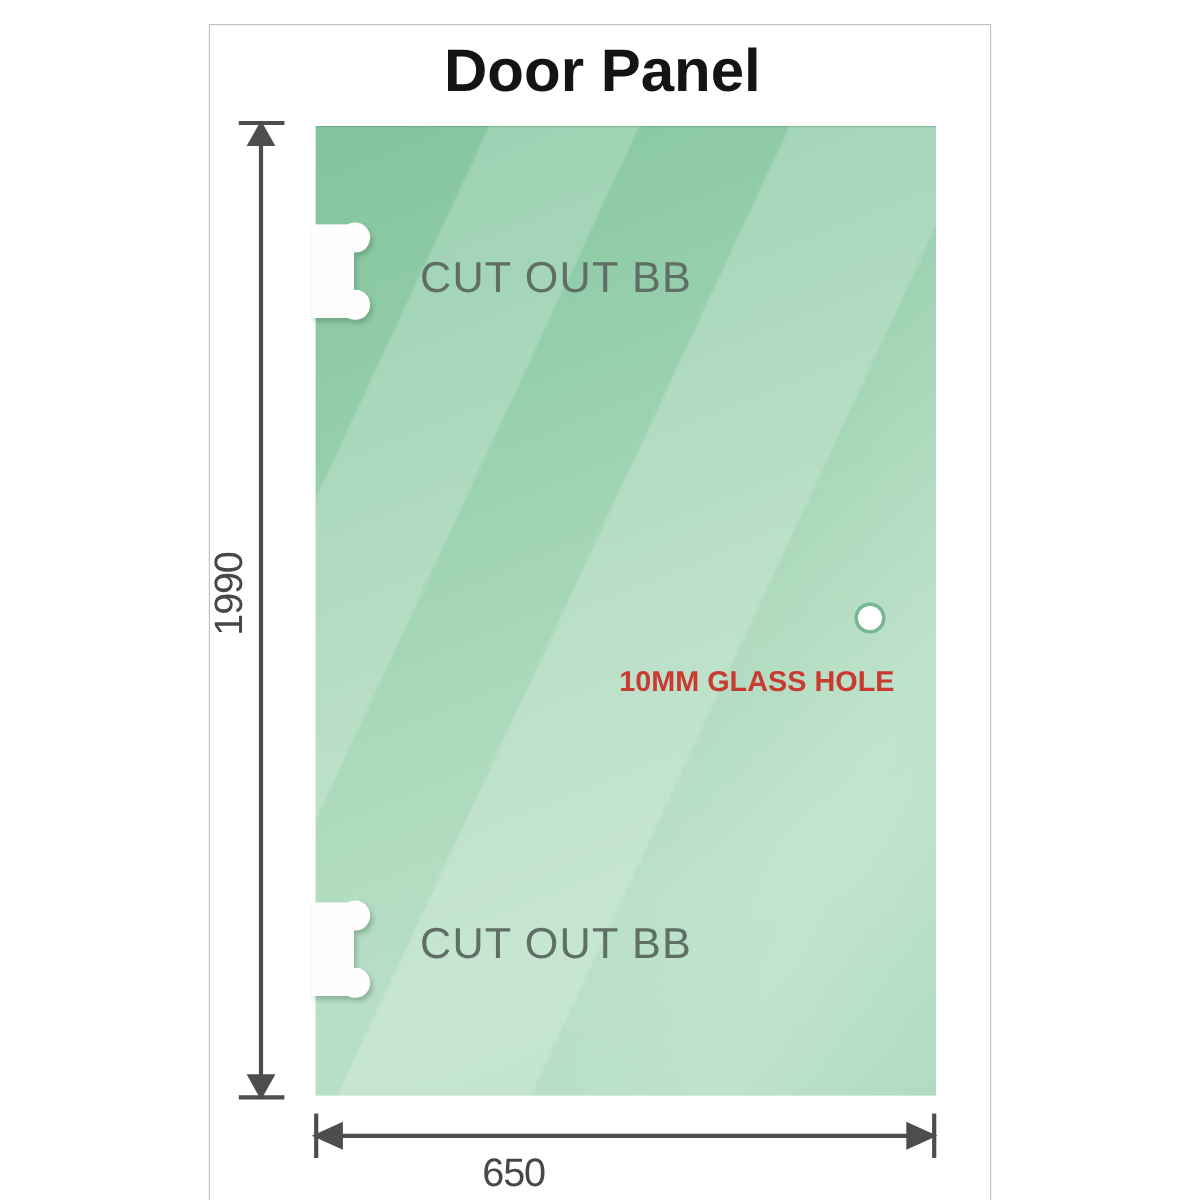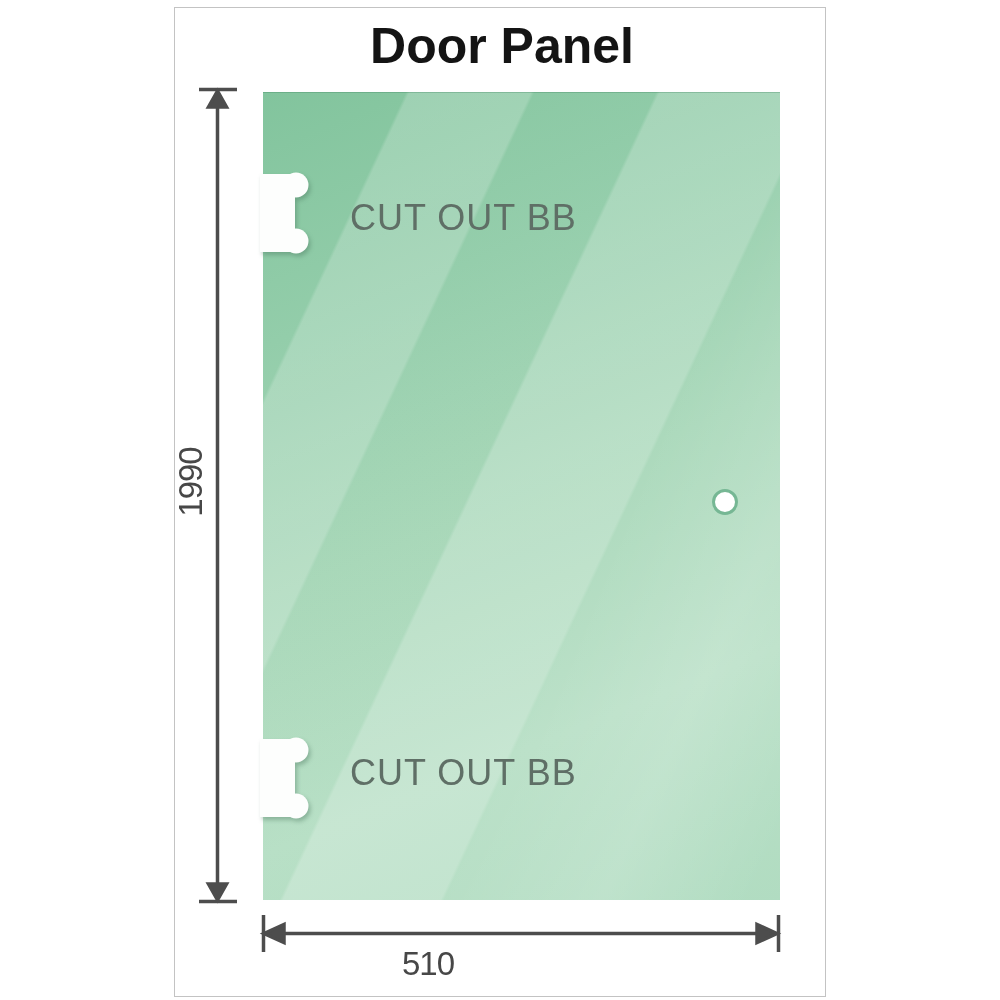--- a/index.html
+++ b/index.html
@@ -1,21 +1,21 @@
 <!DOCTYPE html>
 <html><head>
 <meta charset="utf-8">
 <style>
   html,body{margin:0;padding:0;}
   body{
     width:1000px;height:1000px;background:#ffffff;
     font-family:"Liberation Sans", sans-serif;
     position:relative;overflow:hidden;
   }
-  .stage{position:absolute;left:0;top:4px;width:1000px;height:731px;}
+  .stage{position:absolute;left:0;top:17px;width:1000px;height:731px;}
 
   .frame{
     position:absolute;left:174px;top:3px;width:652px;height:990px;
     border:1px solid #c3c3c3;background:#ffffff;box-sizing:border-box;
   }
 
   .title{
     position:absolute;left:502px;top:13px;transform:translateX(-50%);
     font-size:50px;font-weight:bold;color:#141414;letter-spacing:0px;
     white-space:nowrap;
@@ -93,20 +93,21 @@
       <rect x="-2" y="3" width="35" height="78"></rect>
       <circle cx="34" cy="14" r="12.5"></circle>
       <circle cx="34" cy="70" r="12.5"></circle>
     </g>
   </svg>
 
   <div class="cutout-label top">CUT OUT BB</div>
   <div class="cutout-label bottom">CUT OUT BB</div>
 
   <div class="glass-hole"></div>
+  <div class="hole-label">10MM GLASS HOLE</div>
 
   <svg class="dim-overlay" width="1000" height="1000" viewBox="0 0 1000 1000">
     <g stroke="#4d4d4d" stroke-width="3.5" fill="#4d4d4d">
 
       <g>
         <line x1="217.5" y1="100" x2="217.5" y2="883"></line>
         <polygon points="217.5,87 208.5,103 226.5,103"></polygon>
         <polygon points="217.5,896 208.5,880 226.5,880"></polygon>
         <line x1="199" y1="85.5" x2="237" y2="85.5"></line>
         <line x1="199" y1="897.5" x2="237" y2="897.5"></line>
@@ -116,15 +117,15 @@
         <line x1="281" y1="929.5" x2="760" y2="929.5"></line>
         <polygon points="264,929.5 284,920.5 284,938.5"></polygon>
         <polygon points="777,929.5 757,920.5 757,938.5"></polygon>
         <line x1="263.5" y1="911" x2="263.5" y2="948"></line>
         <line x1="778.5" y1="911" x2="778.5" y2="948"></line>
       </g>
     </g>
   </svg>
 
   <div class="dim-label height">1990</div>
-  <div class="dim-label width">510</div>
+  <div class="dim-label width">650</div>
 
 </div>
 
 </body></html>

